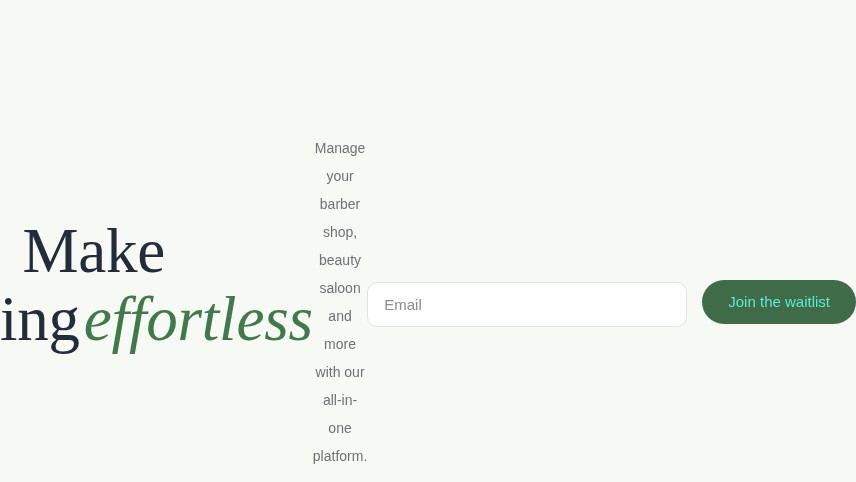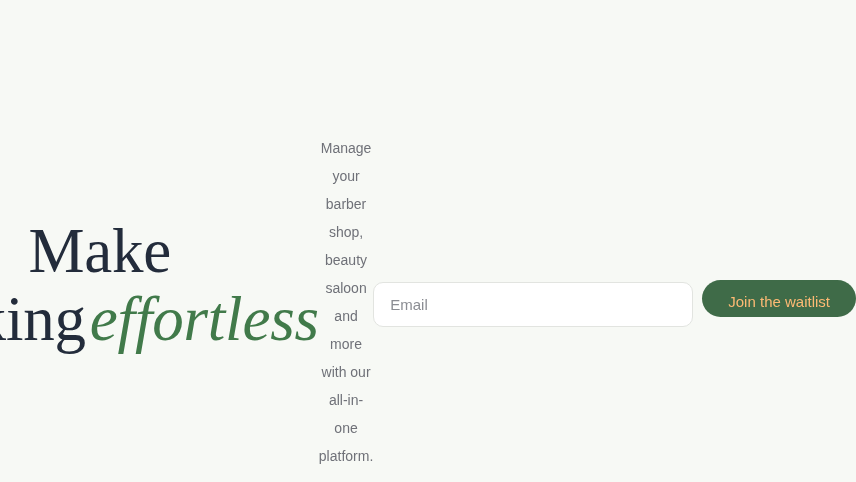--- a/index.html
+++ b/index.html
@@ -61,21 +61,21 @@
 
   .subtitle .sub-line {
     display: block;
   }
 
   .signup-form {
     margin: 0;
     padding-top: 37px;
     display: flex;
     align-items: flex-start;
-    gap: 9px;
+    gap: 15px;
     width: 497px;
   }
 
   .email-field {
     box-sizing: border-box;
     width: 320px;
     height: 45px;
     margin-top: 2px;
     padding: 0 16px;
     border: 1px solid #e2e4e0;
@@ -86,26 +86,26 @@
     color: #2c3340;
     outline: none;
   }
   .email-field::placeholder {
     color: #8b8d93;
     opacity: 1;
   }
 
   .waitlist-button {
     box-sizing: border-box;
-    height: 37px;
+    height: 44px;
     padding: 0 26px;
     border: none;
     border-radius: 22px;
     background: #3f6b48;
-    color: #fdba74;
+    color: #5eead4;
     font-family: "Liberation Sans", sans-serif;
     font-size: 15px;
     font-weight: 400;
     line-height: 44px;
     cursor: pointer;
     white-space: nowrap;
   }
 </style>
 </head>
 <body>

